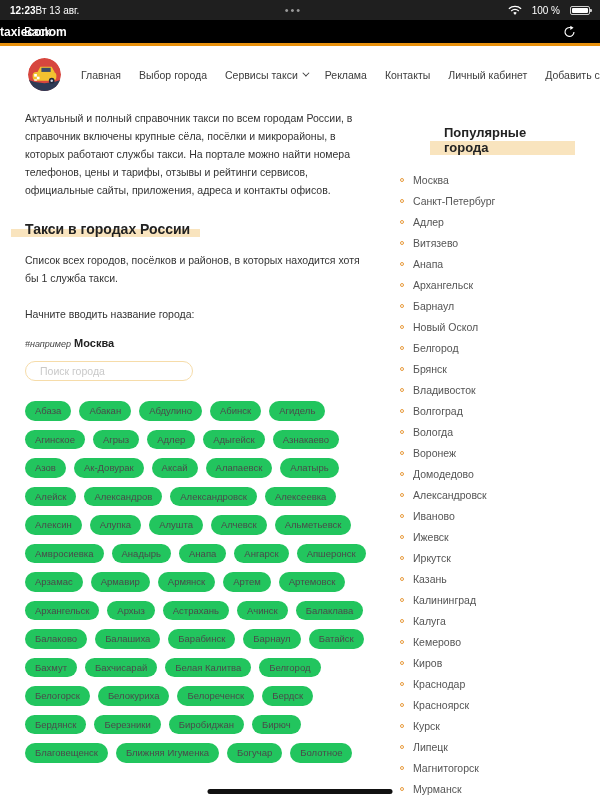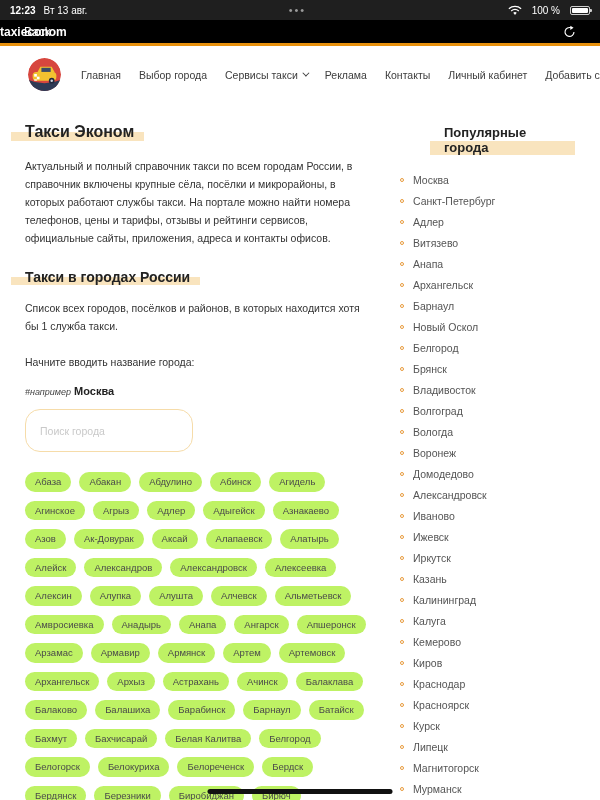--- a/index.html
+++ b/index.html
@@ -10,21 +10,21 @@
     position: relative;
     color: #333;
   }
 
   
   .status-bar {
     height: 20px; background: #1f1f1f; color: #fff;
     display: flex; align-items: center; justify-content: space-between;
     padding: 0 10px; font-size: 10px;
   }
-  .status-left { display: flex; gap: 8px; align-items: center; }
+  .status-left { display: flex; gap: 0; align-items: center; }
   .status-left .time { font-weight: bold; }
   .status-center { color: #9a9a9a; letter-spacing: 2px; font-size: 11px; }
   .status-right { display: flex; gap: 10px; align-items: center; }
   .battery-shell {
     width: 20px; height: 9px; border: 1px solid #cfcfcf; border-radius: 2px;
     position: relative; display: inline-block;
   }
   .battery-shell::after {
     content: ""; position: absolute; right: -3px; top: 2px;
     width: 2px; height: 3px; background: #cfcfcf; border-radius: 0 1px 1px 0;
@@ -73,31 +73,31 @@
   h2 { font-size: 14px; font-weight: bold; color: #222; margin: 22px 0 14px 0; }
   .side-col h2 { margin-top: 16px; font-size: 13px; padding-left: 44px; }
 
   .main-col p { font-size: 10.5px; line-height: 18px; color: #333; margin-bottom: 10px; width: 335px; }
   .hint { margin-top: 18px; }
   .example { margin-top: 14px; font-size: 11px; }
   .example .prefix { font-style: italic; font-size: 9px; color: #444; }
   .example .city { font-weight: bold; color: #222; }
 
   .search-input {
-    margin-top: 12px; width: 168px; height: 43px;
+    margin-top: 12px; width: 168px; height: 20px;
     border: 1px solid #F6DCA9; border-radius: 15px;
     padding: 0 14px; font-size: 10.5px; color: #333; outline: none;
     font-family: inherit; display: block;
   }
   .search-input::placeholder { color: #c9c9c9; }
 
   
   .pill-list { margin-top: 20px; display: flex; flex-wrap: wrap; gap: 9px 8px; }
   .pill {
-    background: #bef264; color: #4a4a4a; border: none; cursor: pointer;
+    background: #22c55e; color: #4a4a4a; border: none; cursor: pointer;
     font-size: 9.5px; font-family: inherit; padding: 5px 10px; border-radius: 11px;
     white-space: nowrap; line-height: 1;
   }
 
   
   .popular-list { list-style: none; margin-top: 14px; }
   .popular-list li {
     display: flex; align-items: center; gap: 9px;
     padding: 4.5px 0; font-size: 10.5px; color: #555; cursor: pointer;
   }
@@ -185,21 +185,20 @@
       </a>
     <a>
         <span>Добавить службу</span>
       </a>
   </nav>
 </div>
 
 <div class="content">
 
   <div class="main-col">
-    <h1><span class="hl">Такси Эконом</span></h1>
     <p>Актуальный и полный справочник такси по всем городам России, в справочник включены крупные сёла, посёлки и микрорайоны, в которых работают службы такси. На портале можно найти номера телефонов, цены и тарифы, отзывы и рейтинги сервисов, официальные сайты, приложения, адреса и контакты офисов.</p>
 
     <h2><span class="hl">Такси в городах России</span></h2>
     <p>Список всех городов, посёлков и районов, в которых находится хотя бы 1 служба такси.</p>
 
     <p class="hint">Начните вводить название города:</p>
 
     <div class="example">
       <span class="prefix">#например</span>
       <span class="city">Москва</span>

